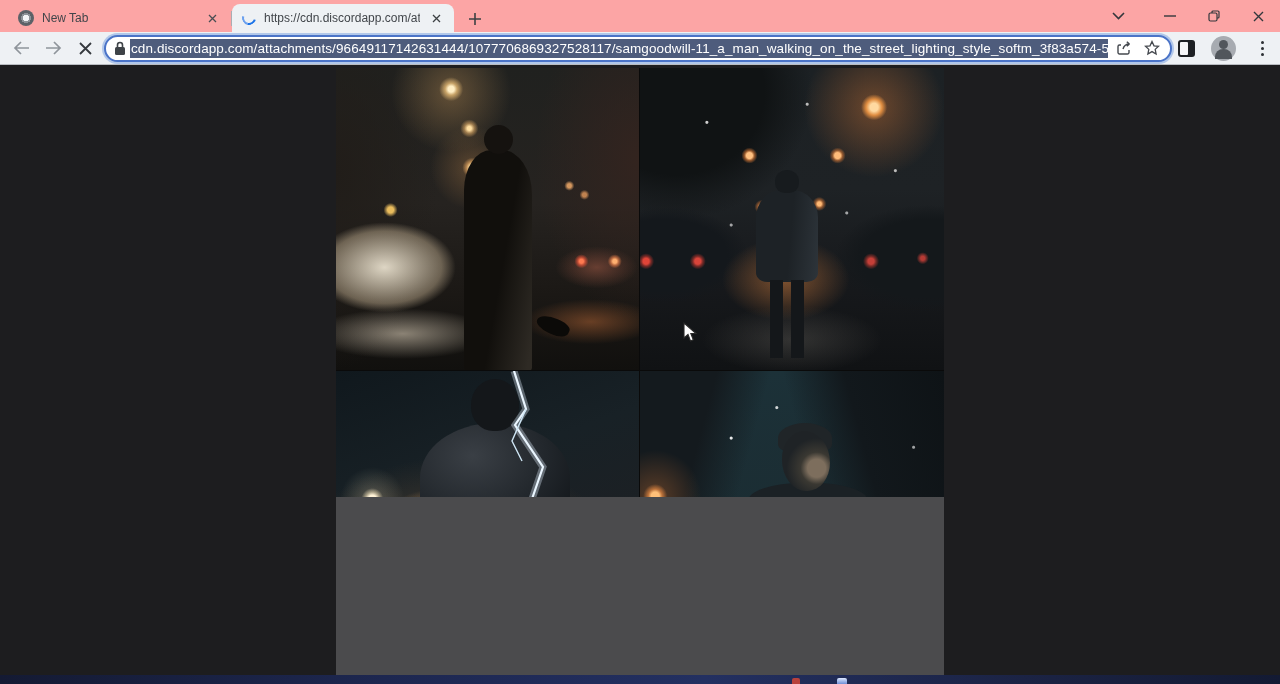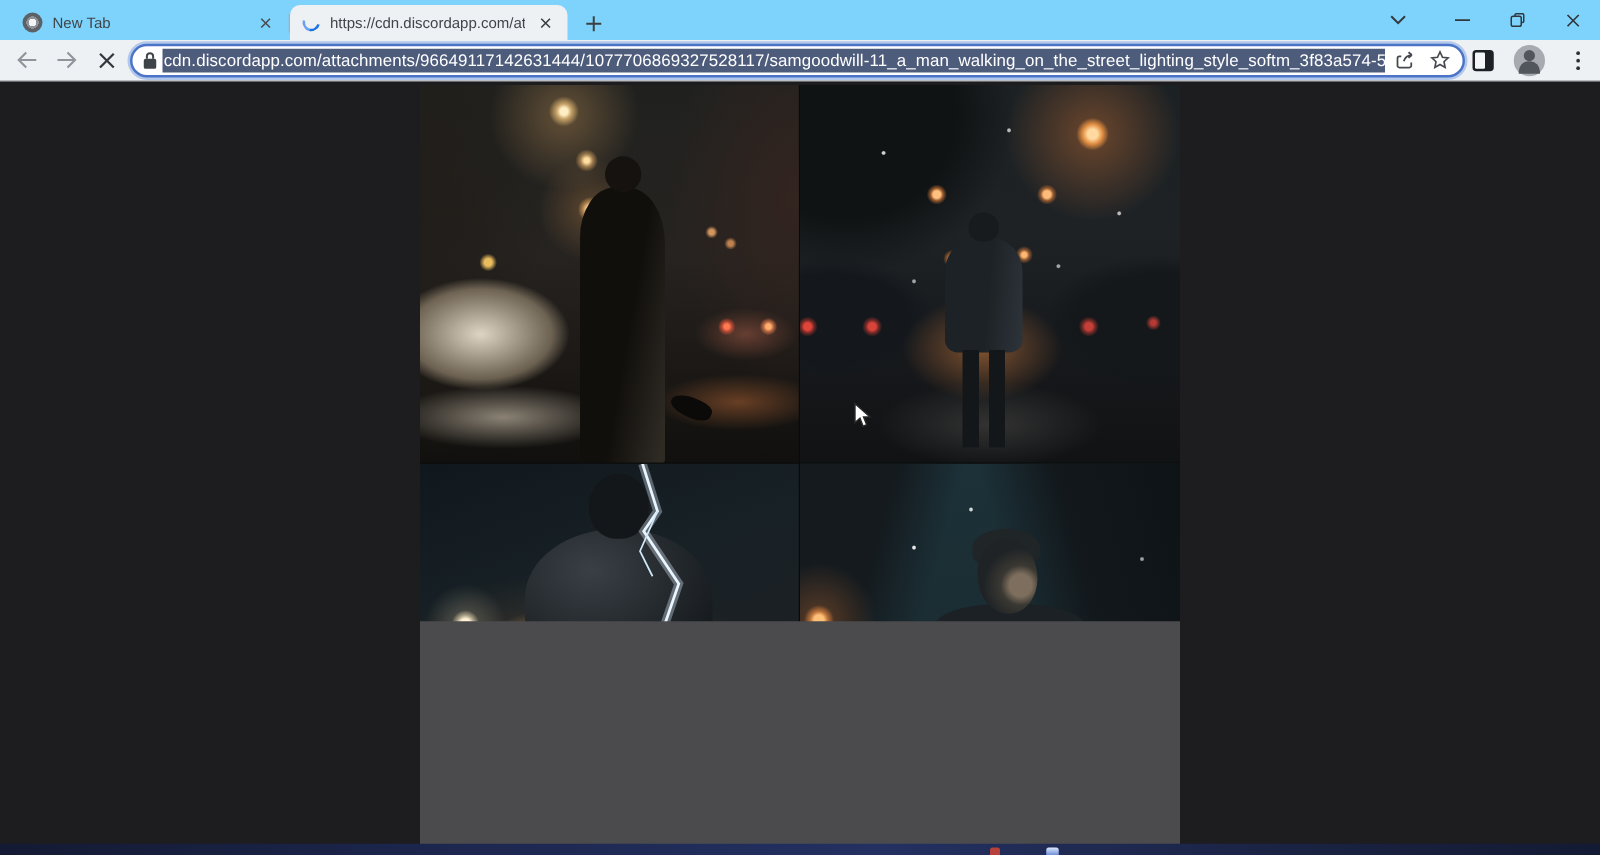--- a/index.html
+++ b/index.html
@@ -1,21 +1,21 @@
 <!DOCTYPE html>
 <html><head>
 <meta charset="utf-8">
 <style>
   * { margin:0; padding:0; box-sizing:border-box; }
   html,body { width:1280px; height:684px; overflow:hidden; background:#000; }
   body { font-family:"Liberation Sans", sans-serif; }
   .frame { position:relative; width:1280px; height:684px; overflow:hidden; background:#1d1d1f; }
 
   
-  .tabstrip { position:absolute; top:0; left:0; width:1280px; height:32px; background:#7dd3fc; }
+  .tabstrip { position:absolute; top:0; left:0; width:1280px; height:32px; background:#fca5a5; }
   .tab { position:absolute; top:4px; height:28px; display:flex; align-items:center; gap:8px; padding:0 10px; width:222px; cursor:default; }
   .tab-inactive { left:8px; border-radius:8px 8px 0 0; }
   .tab-inactive::after { content:""; position:absolute; right:-2px; top:7px; height:15px; width:1px; background:#a9adb3; }
   .tab-active { left:232px; background:#eef1f4; border-radius:8px 8px 0 0; }
   .tab-title { font-size:12px; color:#41454a; white-space:nowrap; overflow:hidden; flex:1; min-width:0; }
   .tab-close { width:16px; height:16px; border-radius:50%; display:flex; align-items:center; justify-content:center; flex:0 0 auto; }
   .favicon-chrome { width:16px; height:16px; border-radius:50%; flex:0 0 auto;
     background: radial-gradient(circle at 50% 50%, #f2f4f6 0 3px, #8d9298 3px 5px, #5c6167 5px 8px); }
   .spinner { width:14px; height:14px; border-radius:50%; flex:0 0 auto;
     border:2.5px solid transparent; border-bottom-color:#1a73e8; border-left-color:#6ba0ee; transform:rotate(-30deg); }

